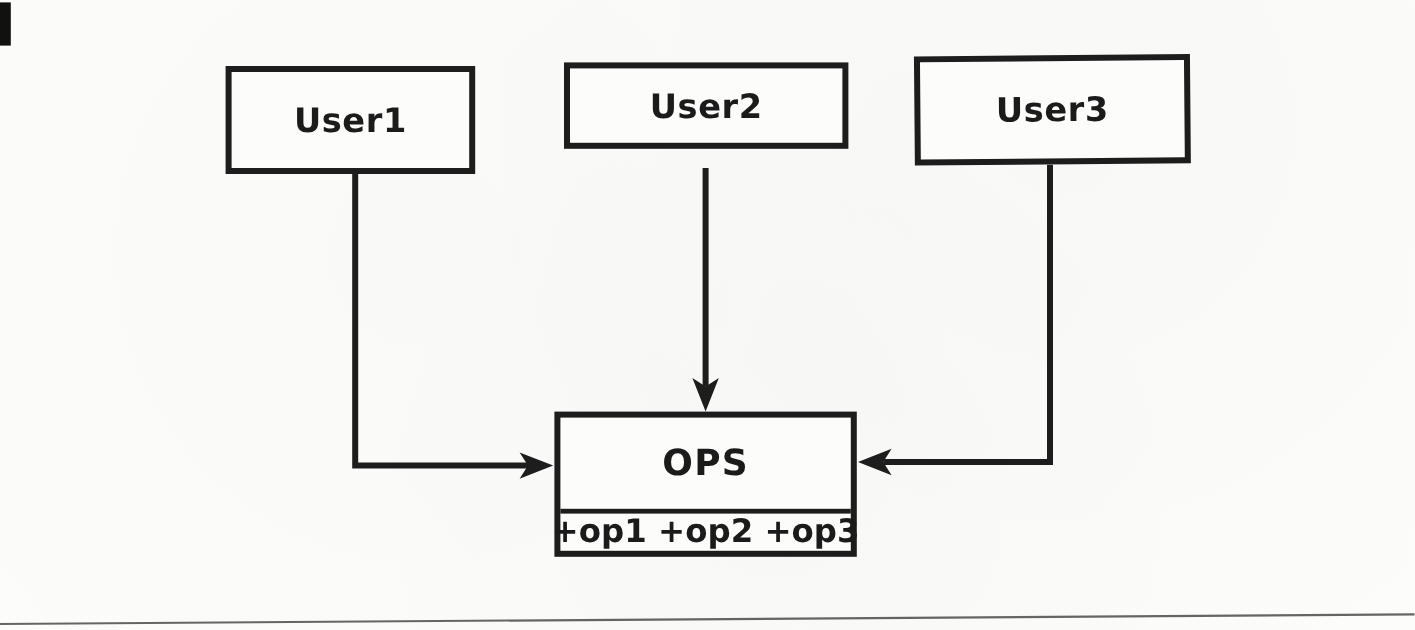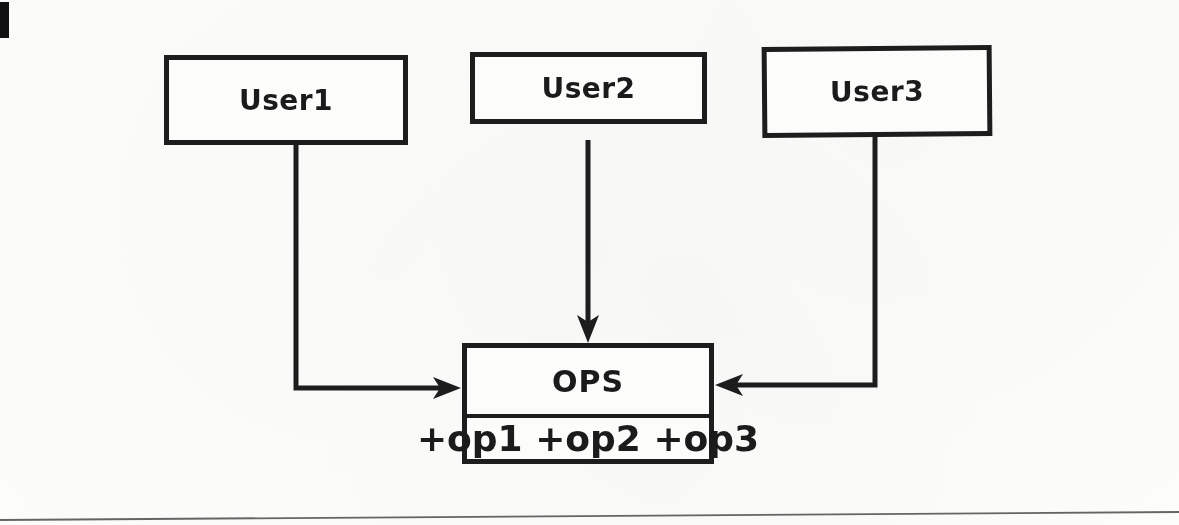--- a/index.html
+++ b/index.html
@@ -38,21 +38,21 @@
     justify-content: center;
   }
 
   .node-label {
     font-weight: bold;
     font-size: 28px;
     letter-spacing: 0.5px;
     color: #1b1b1b;
   }
 
-  .node-user1 { left: 164px; top: 55px;  width: 244px; height: 90px; }
+  .node-user1 { left: 188px; top: 55px;  width: 208px; height: 90px; }
   .node-user2 { left: 470px; top: 52px;  width: 237px; height: 72px; }
   .node-user3 { left: 762px; top: 46px;  width: 230px; height: 91px; transform: rotate(-0.5deg); }
 
   .node-ops {
     left: 462px; top: 343px;
     width: 252px; height: 121px;
     flex-direction: column;
     align-items: stretch;
     justify-content: flex-start;
     padding: 0;
@@ -67,21 +67,21 @@
     letter-spacing: 1px;
     color: #1b1b1b;
   }
   .ops-operations {
     border-top: 4px solid #1d1d1d;
     flex: 1;
     display: flex;
     align-items: center;
     justify-content: center;
     font-weight: bold;
-    font-size: 36px;
+    font-size: 27px;
     letter-spacing: 0px;
     color: #1b1b1b;
     white-space: nowrap;
   }
 
   .edges-svg {
     position: absolute;
     inset: 0;
     width: 100%;
     height: 100%;

